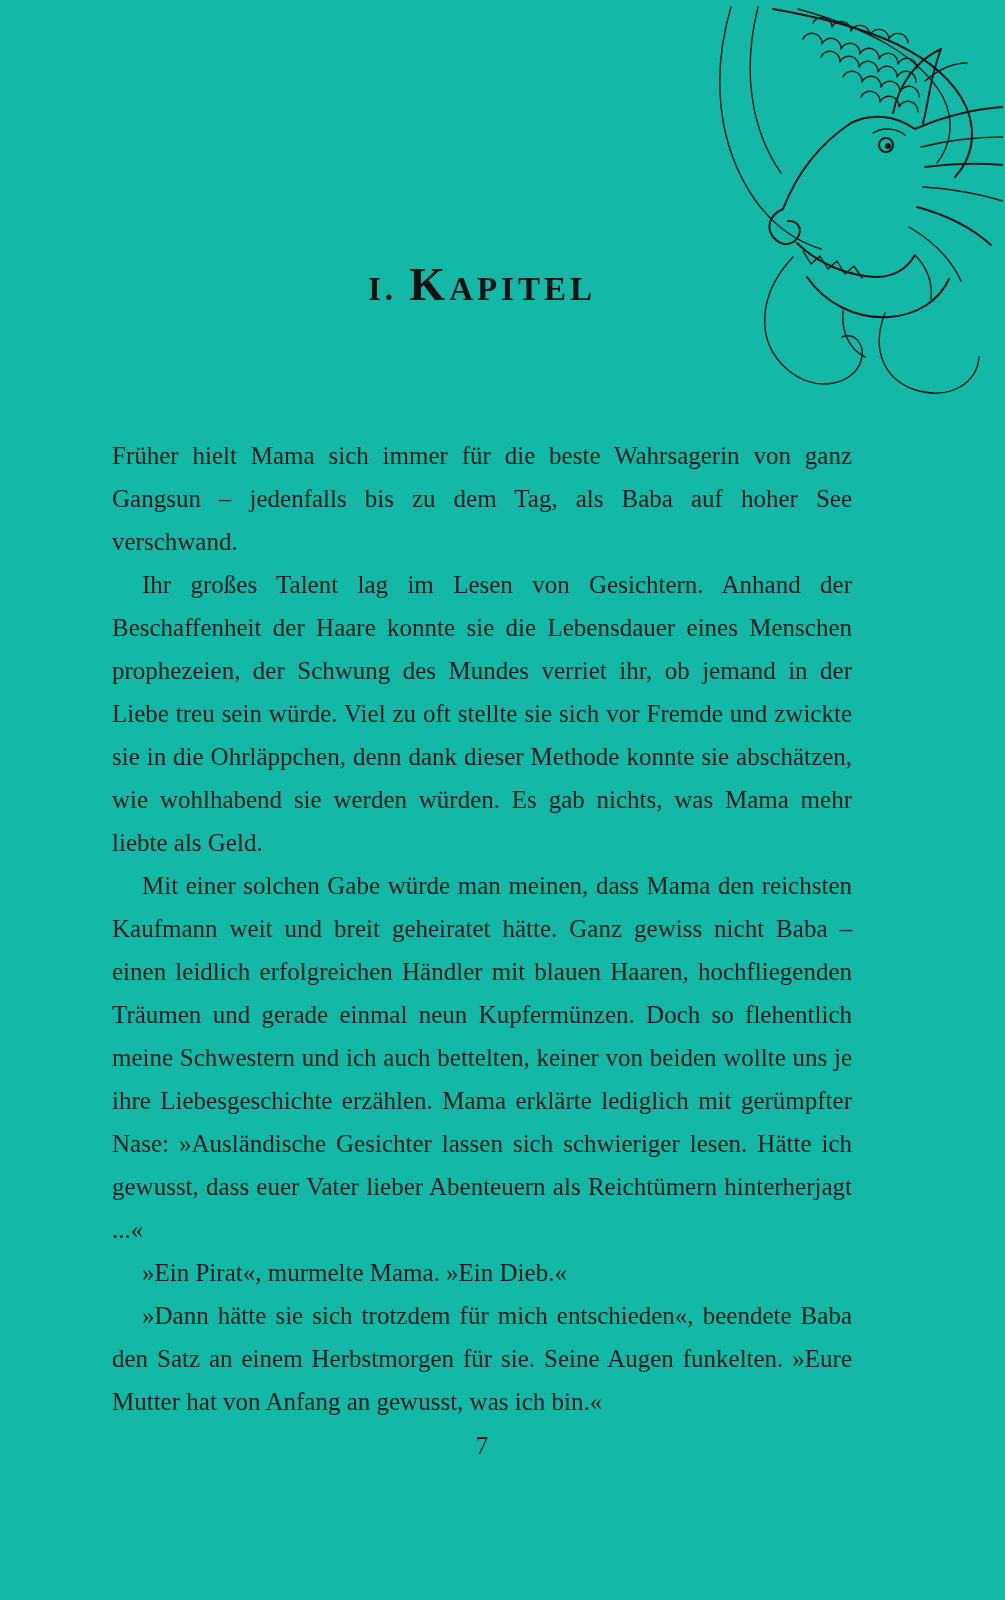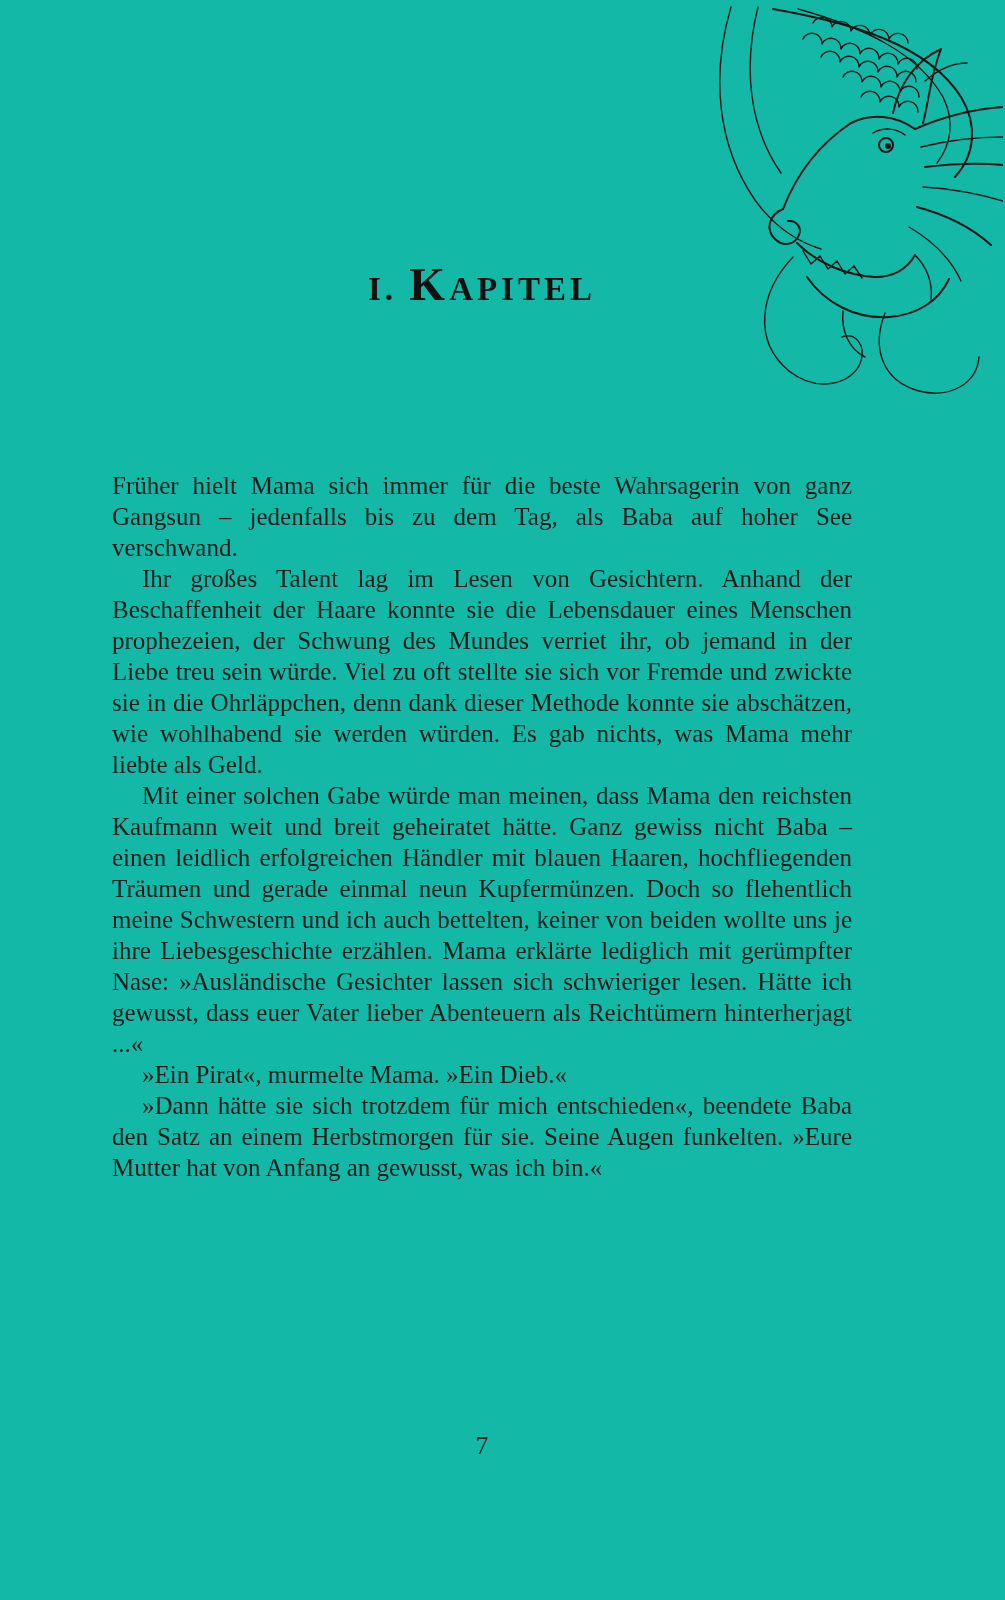--- a/index.html
+++ b/index.html
@@ -34,23 +34,22 @@
     color: #111111;
   }
   .chapter-title .t-small { font-size: 33px; }
   .chapter-title .t-big   { font-size: 46px; }
   .body-text {
     position: absolute;
     top: 434px;
     left: 112px;
     width: 740px;
     font-size: 25px;
-    line-height: 31px;
+    line-height: 43px;
     text-align: justify;
-    margin-top: 36px;
   }
   .body-text p { margin: 0; }
   .body-text p.indented { text-indent: 30px; }
   .body-text em { font-style: italic; }
   .page-number {
     position: absolute;
     top: 1432px;
     left: 112px;
     width: 740px;
     text-align: center;

